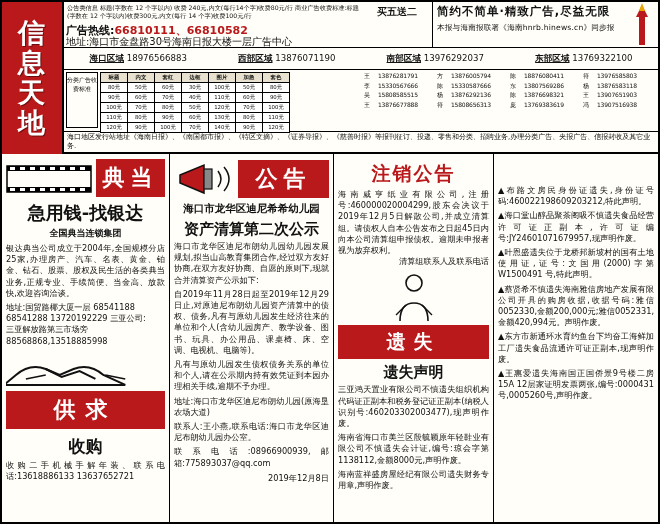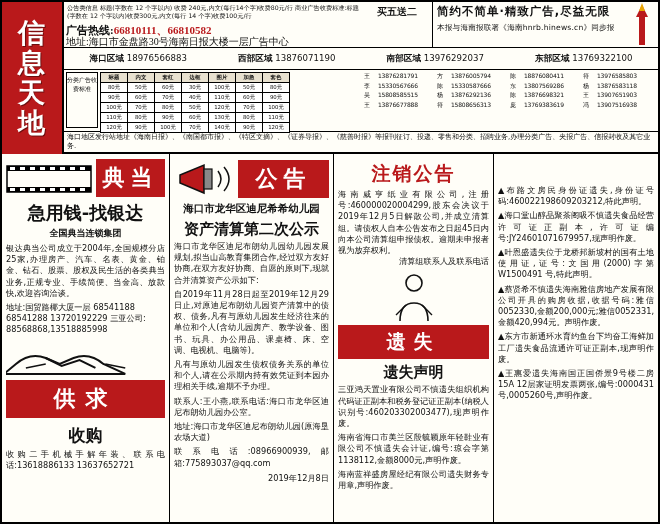--- a/index.html
+++ b/index.html
@@ -42,39 +42,39 @@
     font-size:6.2px;line-height:8.4px;padding:2px 3px;box-sizing:border-box;
     color:#111;
   }
   .buy-five{
     position:absolute;left:300px;top:2px;width:66px;height:16px;
     font-size:10px;font-weight:bold;text-align:center;line-height:16px;
   }
   .hot-line{
     position:absolute;left:0;top:22px;width:300px;height:24px;
     font-size:11px;font-weight:bold;color:#b9191b;line-height:13px;
-    padding-left:2px;box-sizing:border-box;font-family:Liberation Serif, serif;
+    padding-left:2px;box-sizing:border-box;
   }
   .hot-line .lbl{color:#111;}
   .slogan-box{
     position:absolute;left:368px;top:0;width:226px;height:46px;
     border-left:1px solid #000;box-sizing:border-box;padding:2px 2px 0 4px;
   }
   .slogan-1{font-size:11.5px;font-weight:bold;letter-spacing:1px;color:#111;}
   .slogan-2{font-size:7.6px;margin-top:4px;letter-spacing:0.2px;}
   .region-bar{
     position:absolute;left:62px;top:46px;width:594px;height:22px;
     border-bottom:1px solid #000;box-sizing:border-box;
     display:flex;align-items:center;
     font-size:8.6px;
   }
   .region-bar .cell{
     flex:1;text-align:center;white-space:nowrap;
   }
-  .region-bar .cell b{font-weight:bold;}
+  .region-bar .cell b{font-weight:bold;text-decoration:underline;}
   .region-bar .num{font-family:"DejaVu Sans","Liberation Sans",sans-serif;}
   .grid-wrap{
     position:absolute;left:62px;top:68px;width:594px;height:62px;
     border-bottom:1px solid #000;box-sizing:border-box;
   }
   .grid-left{
     position:absolute;left:2px;top:2px;width:32px;height:56px;
     border:1px solid #000;font-size:6px;line-height:9px;text-align:center;
     padding-top:2px;box-sizing:border-box;
   }
@@ -315,20 +315,21 @@
         </svg>
         <div class="banner big" style="flex:1;">典当</div>
       </div>
 
       <div class="big-line">急用钱-找银达</div>
       <div class="center" style="font-size:9px;font-weight:bold;margin-bottom:3px;">全国典当连锁集团</div>
       <div class="body-txt">银达典当公司成立于2004年,全国规模分店25家,办理房产、汽车、名表、黄金、铂金、钻石、股票、股权及民生活的各类典当业务,正规专业、手续简便、当金高、放款快,欢迎咨询洽谈。</div>
       <div class="body-txt" style="margin-top:3px;">
         <div>地址:国贸路椰大厦一层 68541188</div>
         <div>68541288 13720192229 三亚公司:</div>
+        <div>三亚解放路第三市场旁</div>
         <div>88568868,13518885998</div>
       </div>
 
       <svg class="hands" viewBox="0 0 160 40">
         <path d="M10 26 q14 -12 30 -6 l14 6 14 -6 q16 -6 30 6 l22 10 H-2 Z" fill="none" stroke="#111" stroke-width="2"></path>
         <path d="M40 20 l16 8 18 -6 16 8" fill="none" stroke="#111" stroke-width="2"></path>
         <path d="M20 30 l20 -4 M120 30 l-20 -4" stroke="#111" stroke-width="1.6"></path>
       </svg>
 
       <div class="banner big" style="letter-spacing:10px;">供求</div>
@@ -348,22 +349,22 @@
         <div class="banner big" style="flex:1;">公告</div>
       </div>
 
       <div class="mid-line" style="font-size:10.5px;">海口市龙华区迪尼希希幼儿园</div>
       <div class="big-line" style="font-size:15px;">资产清算第二次公示</div>
 
       <div class="body-txt">
         <p>海口市龙华区迪尼布朗幼儿园幼儿园发展规划,拟当山高教育集团合作,经过双方友好协商,在双方友好协商、自愿的原则下,现就合并清算资产公示如下:</p>
         <p>自2019年11月28日起至2019年12月29日止,对原迪尼布朗幼儿园资产清算中的债权、债务,凡有与原幼儿园发生经济往来的单位和个人(含幼儿园房产、教学设备、图书、玩具、办公用品、课桌椅、床、空调、电视机、电脑等)。</p>
         <p>凡有与原幼儿园发生债权债务关系的单位和个人,请在公示期内持有效凭证到本园办理相关手续,逾期不予办理。</p>
+        <p>地址:海口市龙华区迪尼布朗幼儿园(原海垦农场大道)</p>
         <p>联系人:王小燕,联系电话:海口市龙华区迪尼布朗幼儿园办公室。</p>
-        <p>地址:海口市龙华区迪尼布朗幼儿园(原海垦农场大道)</p>
         <p>联系电话:08966900939,邮箱:775893037@qq.com</p>
       </div>
       <div class="body-txt" style="text-align:right;margin-top:4px;">
         <div>2019年12月8日</div>
       </div>
     </div>
 
     <div class="col c3">
       <div class="big-line t-red" style="font-size:19px;letter-spacing:2px;">注销公告</div>
       <div class="body-txt">海南威亨纸业有限公司,注册号:460000020004299,股东会决议于2019年12月5日解散公司,并成立清算组。请债权人自本公告发布之日起45日内向本公司清算组申报债权。逾期未申报者视为放弃权利。</div>

